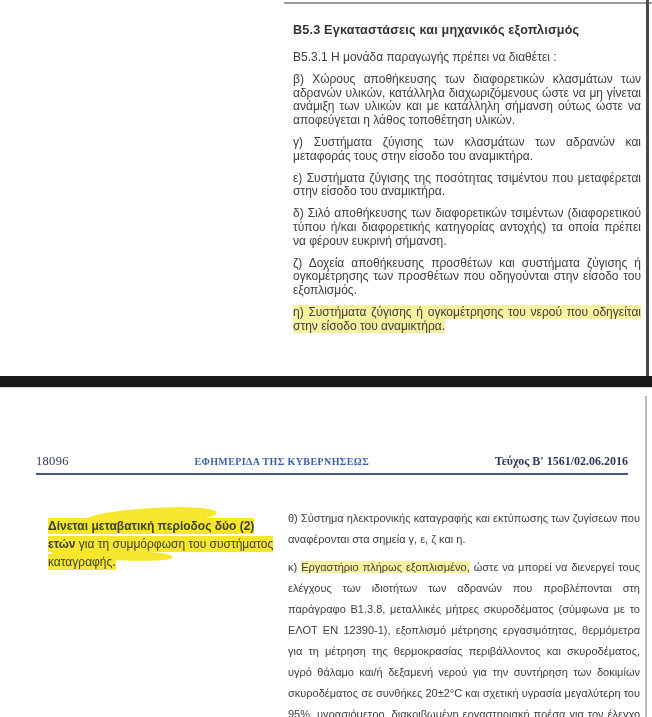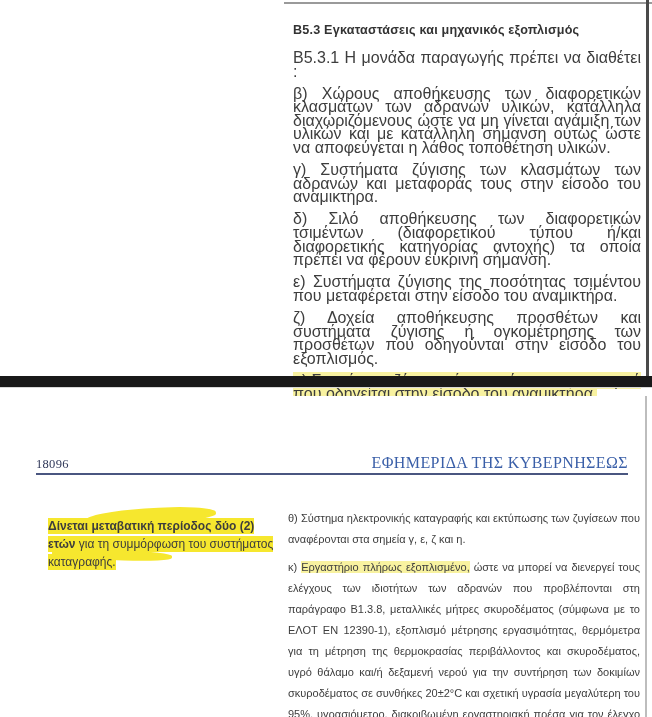--- a/index.html
+++ b/index.html
@@ -27,21 +27,21 @@
     background: #4a4a4a;
   }
   .top-text-col {
     position: absolute; top: 23px; left: 293px; width: 348px;
   }
   .section-heading {
     font-size: 12.6px; font-weight: bold; color: #333;
     letter-spacing: 0.2px; margin: 0 0 14px 0;
   }
   .top-text-col p {
-    font-size: 16px; line-height: 13.6px; margin: 0 0 8.5px 0;
+    font-size: 12px; line-height: 13.6px; margin: 0 0 8.5px 0;
     text-align: justify; color: var(--text, #3d3d3d);
   }
   .hl-light {
     background: var(--highlight_light, #f8f29e);
     box-decoration-break: clone; -webkit-box-decoration-break: slice;
   }
 
   
   .separator-bar {
     position: absolute; top: 376px; left: 0; width: 652px; height: 11px;
@@ -58,21 +58,21 @@
     position: absolute; top: 0; left: 645px; width: 2px; height: 329px;
     background: #bdbdbd;
   }
   .gazette-header {
     position: absolute; top: 58px; left: 36px; width: 592px;
     display: flex; justify-content: space-between; align-items: baseline;
     font-family: "Liberation Serif", serif;
   }
   .page-number { font-size: 12.5px; color: var(--header_dark, #31395a); letter-spacing: 0.3px; }
   .gazette-title {
-    font-size: 16px; font-weight: normal; color: var(--header_blue, #3a5fa8);
+    font-size: 10px; font-weight: bold; color: var(--header_blue, #3a5fa8);
     letter-spacing: 0.4px;
   }
   .issue-label { font-size: 12px; font-weight: bold; color: var(--header_dark, #31395a); }
   .header-rule {
     position: absolute; top: 77px; left: 36px; width: 592px; height: 2px;
     background: var(--rule_navy, #4a5680);
   }
 
   .columns {
     position: absolute; top: 112px; left: 48px; width: 592px;
@@ -114,37 +114,38 @@
 
 <div class="page-top">
   <div class="top-border-line"></div>
   <div class="scan-edge-line-top"></div>
 
   <div class="top-text-col">
     <h2 class="section-heading">Β5.3  Εγκαταστάσεις  και μηχανικός εξοπλισμός</h2>
     <p>Β5.3.1 Η μονάδα παραγωγής πρέπει να διαθέτει :</p>
     <p>β) Χώρους αποθήκευσης των διαφορετικών κλασμάτων των αδρανών υλικών, κατάλληλα διαχωριζόμενους ώστε να μη γίνεται ανάμιξη των υλικών και με κατάλληλη σήμανση ούτως ώστε να αποφεύγεται η λάθος τοποθέτηση υλικών.</p>
     <p>γ) Συστήματα ζύγισης των κλασμάτων των αδρανών και μεταφοράς τους στην είσοδο του αναμικτήρα.</p>
+    <p>ε) Συστήματα ζύγισης της ποσότητας τσιμέντου που μεταφέρεται στην είσοδο του αναμικτήρα.</p>
     <p>δ) Σιλό αποθήκευσης των διαφορετικών τσιμέντων (διαφορετικού τύπου ή/και διαφορετικής κατηγορίας αντοχής) τα οποία πρέπει να φέρουν ευκρινή σήμανση.</p>
-    <p>ε) Συστήματα ζύγισης της ποσότητας τσιμέντου που μεταφέρεται στην είσοδο του αναμικτήρα.</p>
     <p>ζ) Δοχεία αποθήκευσης προσθέτων και συστήματα ζύγισης ή ογκομέτρησης των προσθέτων που οδηγούνται στην είσοδο του εξοπλισμός.</p>
     <p>
       <span class="hl-light">η) Συστήματα ζύγισης ή ογκομέτρησης του νερού που οδηγείται στην είσοδο του αναμικτήρα.</span>
     </p>
   </div>
 </div>
 
 <div class="separator-bar"></div>
 
 <div class="page-bottom">
   <div class="scan-edge-line-bottom"></div>
 
   <div class="gazette-header">
     <span class="page-number">18096</span>
     <span class="gazette-title">ΕΦΗΜΕΡΙΔΑ ΤΗΣ ΚΥΒΕΡΝΗΣΕΩΣ</span>
+    <span class="issue-label">Τεύχος Β' 1561/02.06.2016</span>
   </div>
   <div class="header-rule"></div>
 
   <div class="columns">
 
     <div class="left-column">
       <div class="note-wrap">
         <div class="note-blob"></div>
         <div class="note-blob2"></div>
         <span class="transition-note"><span class="bold">Δίνεται μεταβατική περίοδος δύο (2) ετών</span><span> για τη συμμόρφωση του συστήματος καταγραφής.</span></span>

